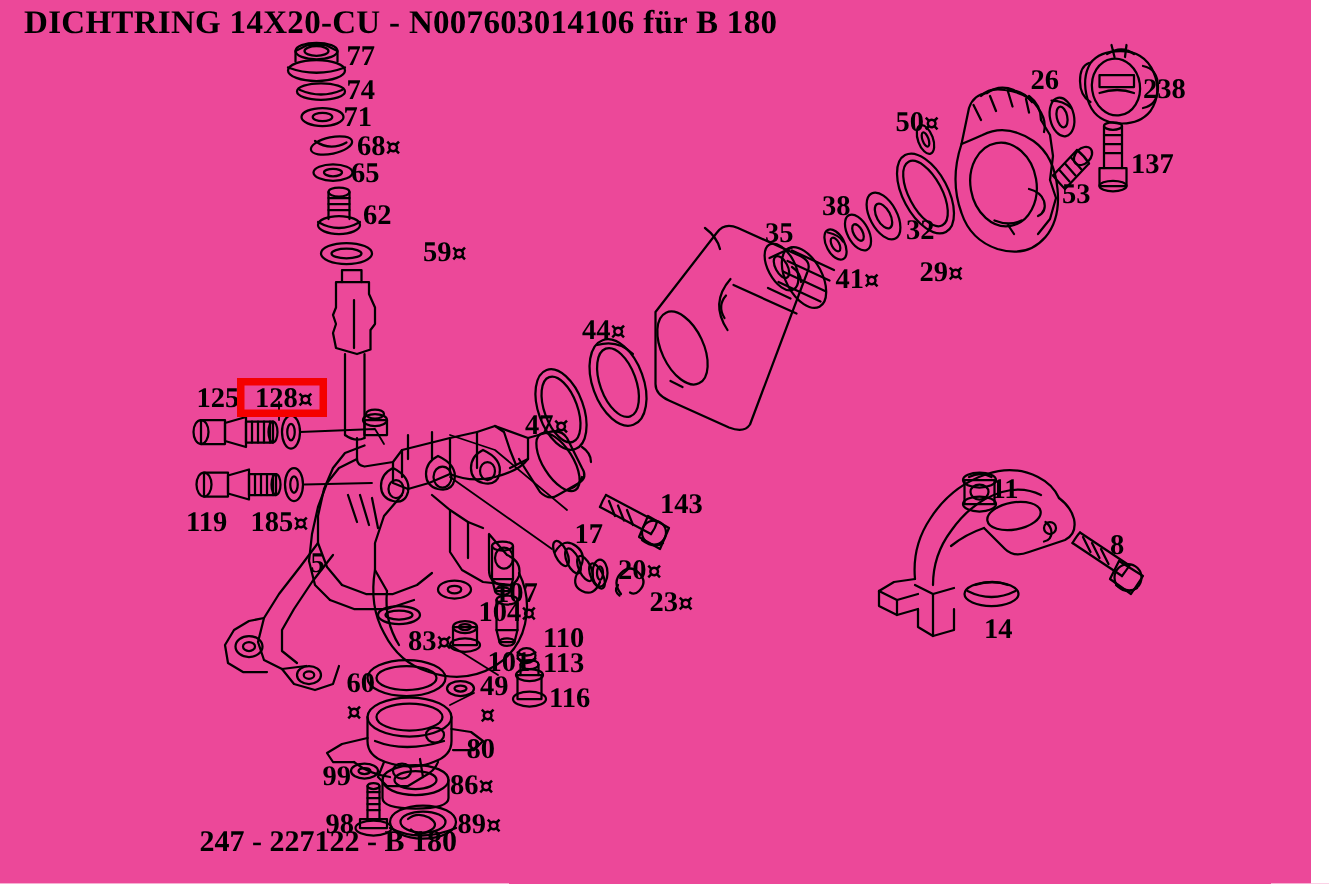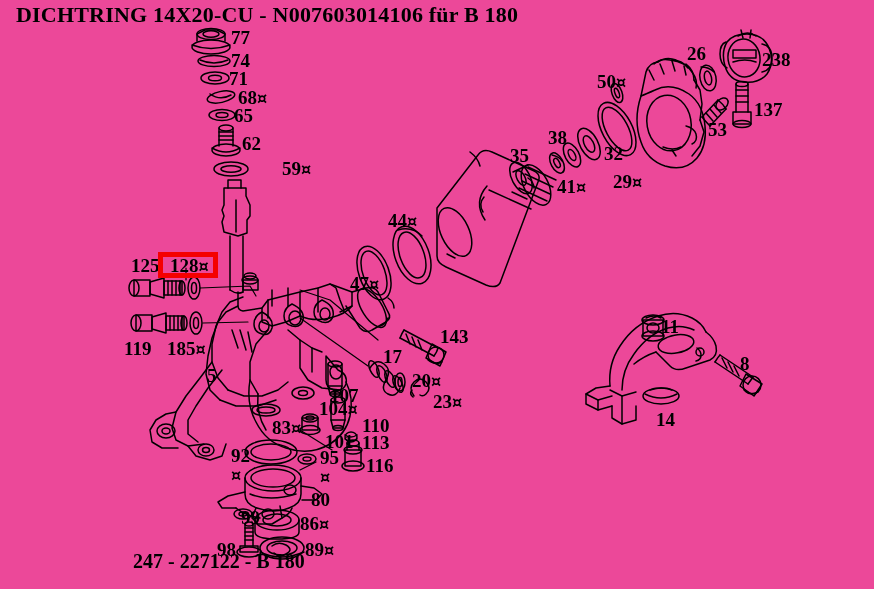--- a/index.html
+++ b/index.html
@@ -517,29 +517,29 @@
     <div class="lbl" style="left:207px; top:366px;"><span>5</span><span class="mk"></span></div>
     <div class="lbl" style="left:412px; top:371px;"><span>20</span><span class="mk">¤</span></div>
     <div class="lbl" style="left:330px; top:386px;"><span>107</span><span class="mk"></span></div>
     <div class="lbl" style="left:433px; top:392px;"><span>23</span><span class="mk">¤</span></div>
     <div class="lbl" style="left:319px; top:399px;"><span>104</span><span class="mk">¤</span></div>
     <div class="lbl" style="left:362px; top:416px;"><span>110</span><span class="mk"></span></div>
     <div class="lbl" style="left:272px; top:418px;"><span>83</span><span class="mk">¤</span></div>
     <div class="lbl" style="left:325px; top:432px;"><span>101</span><span class="mk"></span></div>
     <div class="lbl" style="left:362px; top:433px;"><span>113</span><span class="mk"></span></div>
     <div class="lbl" style="left:366px; top:456px;"><span>116</span><span class="mk"></span></div>
-    <div class="lbl" style="left:231px; top:446px;"><span>92</span><br><span class="mk">¤</span></div>
-    <div class="lbl" style="left:320px; top:448px;"><span>95</span><br><span class="mk">¤</span></div>
+    <div class="lbl" style="left:231px; top:446px;"><span>60</span><br><span class="mk">¤</span></div>
+    <div class="lbl" style="left:320px; top:448px;"><span>49</span><br><span class="mk">¤</span></div>
 
     <div class="lbl" style="left:661px; top:317px;"><span>11</span><span class="mk"></span></div>
     <div class="lbl" style="left:740px; top:354px;"><span>8</span><span class="mk"></span></div>
     <div class="lbl" style="left:656px; top:410px;"><span>14</span><span class="mk"></span></div>
 
     <div class="lbl" style="left:311px; top:490px;"><span>80</span><span class="mk"></span></div>
-    <div class="lbl" style="left:215px; top:508px;margin-left:26px;"><span>99</span><span class="mk"></span></div>
+    <div class="lbl" style="left:215px; top:508px;"><span>99</span><span class="mk"></span></div>
     <div class="lbl" style="left:300px; top:514px;"><span>86</span><span class="mk">¤</span></div>
     <div class="lbl" style="left:217px; top:540px;"><span>98</span><span class="mk"></span></div>
     <div class="lbl" style="left:305px; top:540px;"><span>89</span><span class="mk">¤</span></div>
   </div>
 
   <div id="highlight" style="left: 158px; top: 252px; width: 60px; height: 26px; border-color: rgb(245, 0, 0);"></div>
 
   <div id="footer">247 - 227122 - B 180</div>
 
 </div>

